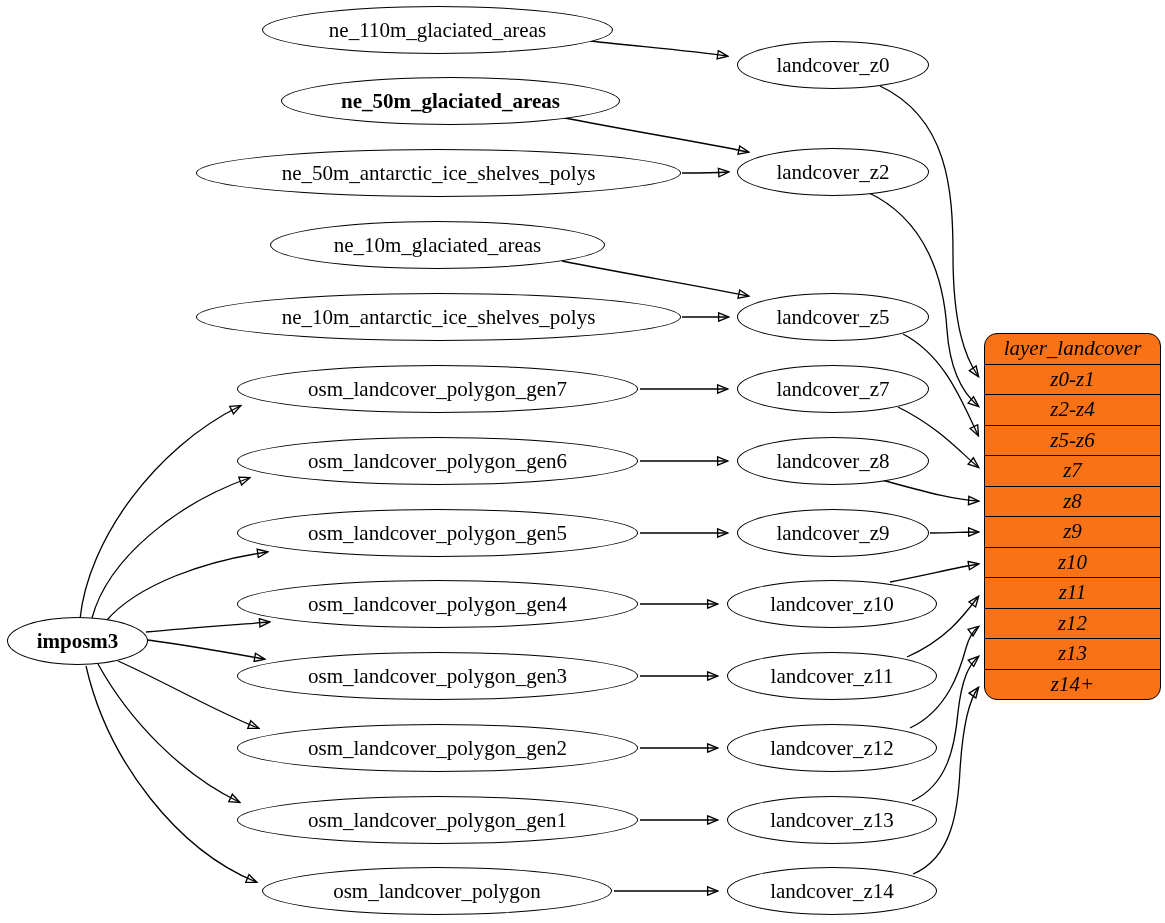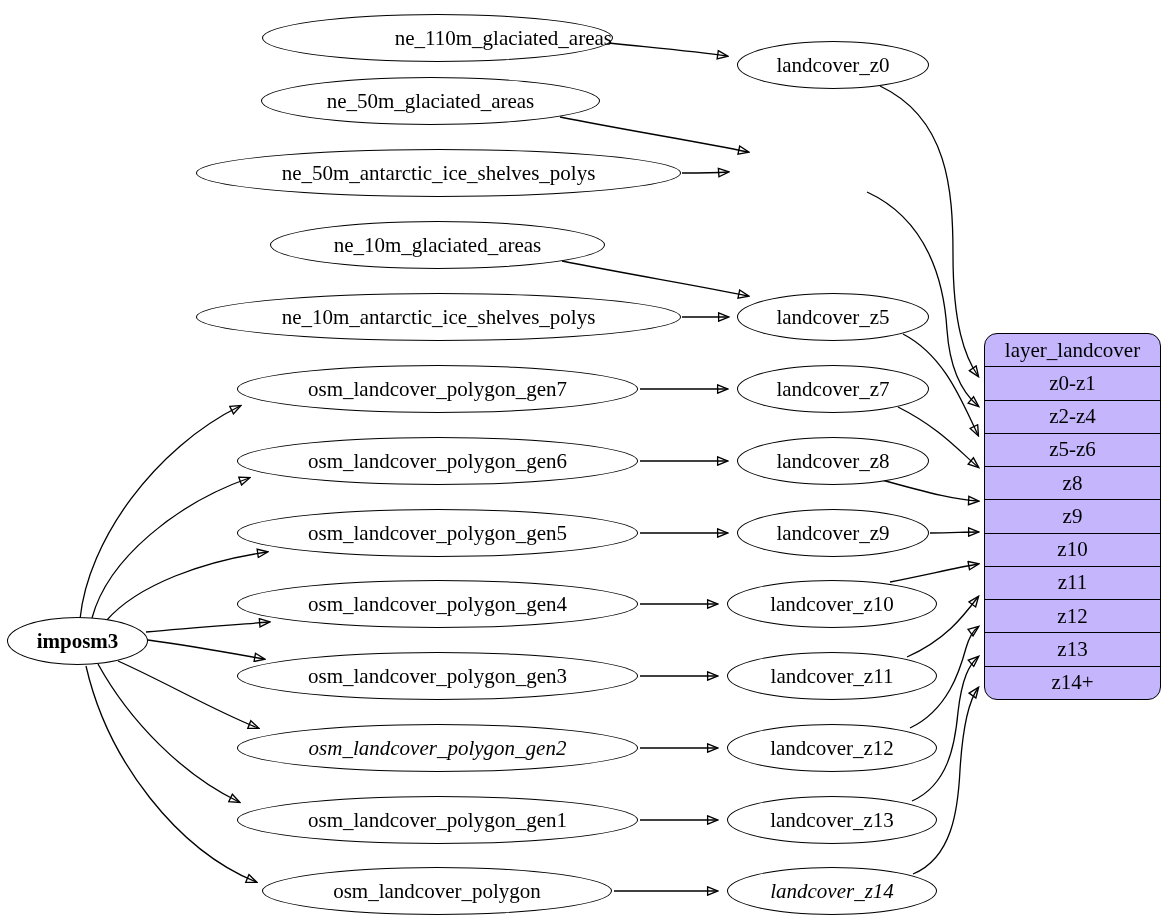--- a/index.html
+++ b/index.html
@@ -11,22 +11,22 @@
   .edges { position:absolute; left:0; top:0; width:1165px; height:923px; }
   .edges path { fill:none; stroke:#000; stroke-width:1.3px; }
   .node {
     position:absolute; height:48px; box-sizing:border-box;
     background:#fff; border:1.4px solid #000; border-radius:50%;
     display:flex; align-items:center; justify-content:center;
     font-size:21px; white-space:nowrap;
   }
   .record {
     position:absolute; left:984px; top:333px; width:177px; height:367px;
-    box-sizing:border-box; background:#c4b5fd; border:1.4px solid #000;
-    border-radius:13px; display:flex; flex-direction:column; overflow:hidden;
+    box-sizing:border-box; background:#f97316; border:1.4px solid #000;
+    border-radius:13px; display:flex; flex-direction:column; overflow:hidden;font-style:italic;
   }
   .record div {
     flex:1; display:flex; align-items:center; justify-content:center;
     font-size:21px; border-top:1.2px solid #000;
   }
   .record div:first-child { border-top:none; }
 </style>
 </head>
 <body>
 
@@ -73,24 +73,24 @@
     <path d="M907,657 C945,640 962,618 978,597" marker-end="url(#arrow)"></path>
     <path d="M910,728 C948,710 960,670 966,648 C970,634 974,630 978,627" marker-end="url(#arrow)"></path>
     <path d="M912,801 C948,785 955,745 958,712 C962,678 969,665 978,657" marker-end="url(#arrow)"></path>
     <path d="M913,874 C952,858 958,810 960,770 C963,722 970,699 978,688" marker-end="url(#arrow)"></path>
   </svg>
 
   <div class="node" style="left:7px; top:617px; width:141px;font-weight:bold;">
     <span>imposm3</span>
   </div>
 
-  <div class="node" style="left:262px; top:14px;   width:351px;justify-content:flex-end;">
+  <div class="node" style="left:262px; top:6px;   width:351px;">
       <span>ne_110m_glaciated_areas</span>
     </div>
-  <div class="node" style="left:261px; top:77px;  width:339px;">
+  <div class="node" style="left:281px; top:77px;  width:339px;font-weight:bold;">
       <span>ne_50m_glaciated_areas</span>
     </div>
   <div class="node" style="left:196px; top:149px; width:485px;">
       <span>ne_50m_antarctic_ice_shelves_polys</span>
     </div>
   <div class="node" style="left:270px; top:221px; width:335px;">
       <span>ne_10m_glaciated_areas</span>
     </div>
   <div class="node" style="left:196px; top:293px; width:485px;">
       <span>ne_10m_antarctic_ice_shelves_polys</span>
@@ -103,32 +103,35 @@
     </div>
   <div class="node" style="left:237px; top:509px; width:401px;font-family:Liberation Serif, serif;">
       <span>osm_landcover_polygon_gen5</span>
     </div>
   <div class="node" style="left:237px; top:580px; width:401px;">
       <span>osm_landcover_polygon_gen4</span>
     </div>
   <div class="node" style="left:237px; top:652px; width:401px;">
       <span>osm_landcover_polygon_gen3</span>
     </div>
-  <div class="node" style="left:237px; top:724px; width:401px;font-style:italic;">
+  <div class="node" style="left:237px; top:724px; width:401px;">
       <span>osm_landcover_polygon_gen2</span>
     </div>
   <div class="node" style="left:237px; top:796px; width:401px;">
       <span>osm_landcover_polygon_gen1</span>
     </div>
   <div class="node" style="left:262px; top:867px; width:350px;">
       <span>osm_landcover_polygon</span>
     </div>
 
   <div class="node" style="left:737px; top:41px;  width:192px;text-align:center;">
       <span>landcover_z0</span>
+    </div>
+  <div class="node" style="left:737px; top:148px; width:192px;">
+      <span>landcover_z2</span>
     </div>
   <div class="node" style="left:737px; top:293px; width:192px;">
       <span>landcover_z5</span>
     </div>
   <div class="node" style="left:737px; top:365px; width:192px;">
       <span>landcover_z7</span>
     </div>
   <div class="node" style="left:737px; top:437px; width:192px;">
       <span>landcover_z8</span>
     </div>
@@ -140,29 +143,30 @@
     </div>
   <div class="node" style="left:727px; top:652px; width:210px;">
       <span>landcover_z11</span>
     </div>
   <div class="node" style="left:727px; top:724px; width:210px;text-align:center;">
       <span>landcover_z12</span>
     </div>
   <div class="node" style="left:727px; top:796px; width:210px;">
       <span>landcover_z13</span>
     </div>
-  <div class="node" style="left:727px; top:867px; width:210px;font-style:italic;">
+  <div class="node" style="left:727px; top:867px; width:210px;">
       <span>landcover_z14</span>
     </div>
 
   <div class="record">
     <div>layer_landcover</div>
     <div>z0-z1</div>
     <div>z2-z4</div>
     <div>z5-z6</div>
+    <div>z7</div>
     <div>z8</div>
     <div>z9</div>
     <div>z10</div>
     <div>z11</div>
     <div>z12</div>
     <div>z13</div>
     <div>z14+</div>
   </div>
 
 </div>

